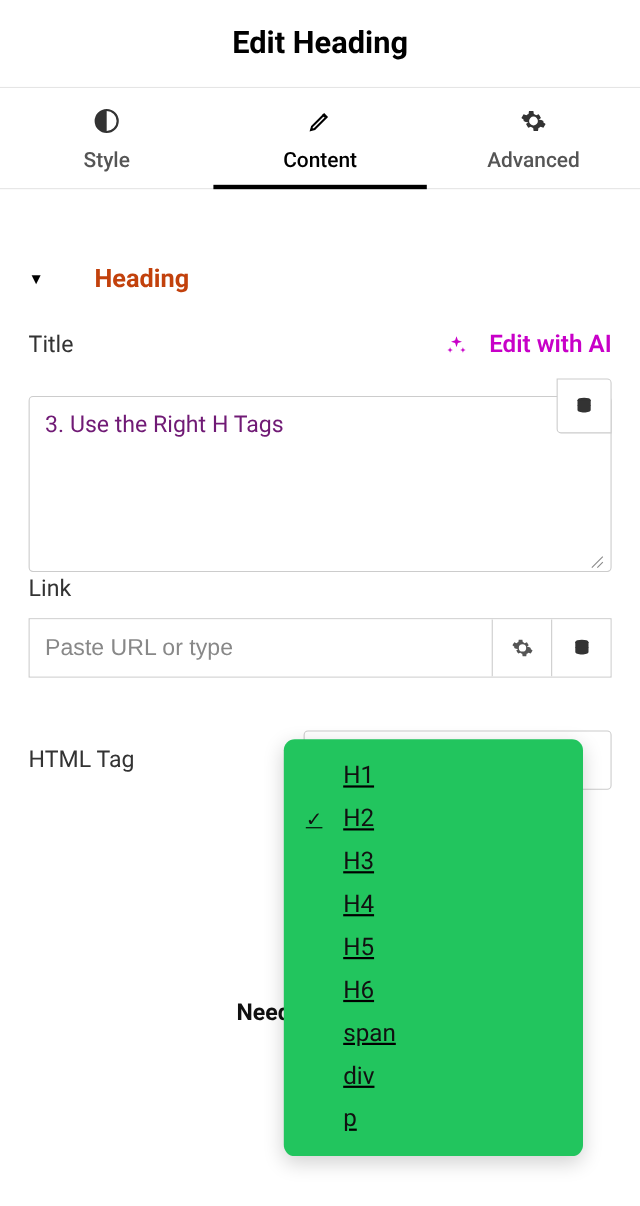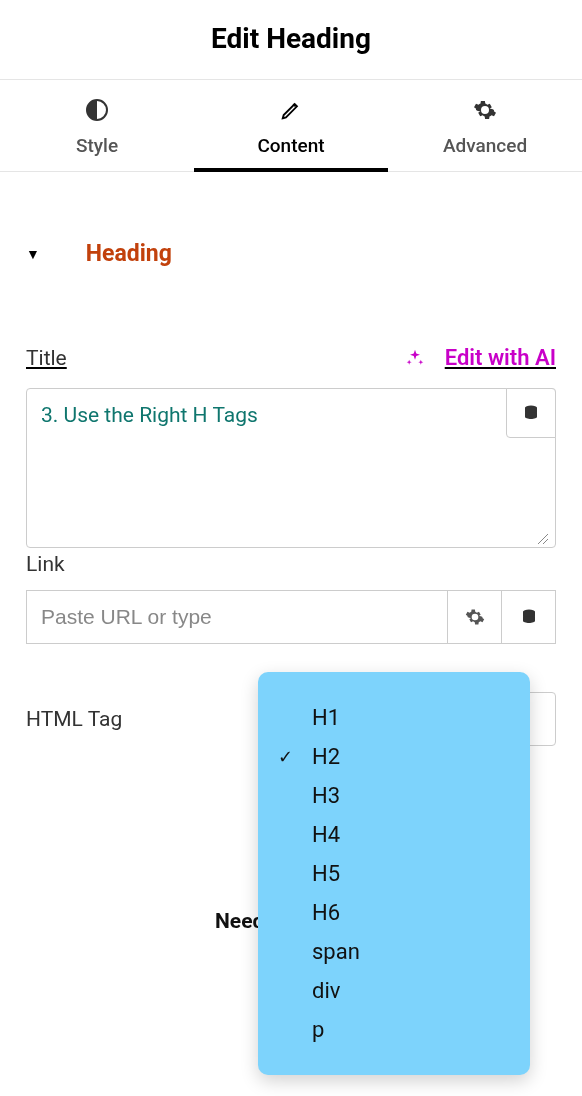--- a/index.html
+++ b/index.html
@@ -78,22 +78,21 @@
     .section-title {
       font-size: 23px;
       font-weight: 700;
       color: #c2410c;
       margin-left: 36px;
     }
     .field-row {
       display: flex;
       justify-content: space-between;
       align-items: center;
-      margin-top: 78px;
-      text-decoration: underline;
+      margin-top: 34px;
     }
     .field-label {
       font-size: 21px;
       color: #333;
     }
     .ai-link {
       display: flex;
       align-items: center;
       gap: 20px;
       color: #c800c8;
@@ -106,22 +105,23 @@
       margin-top: 18px;
     }
     .title-textarea {
       width: 100%;
       height: 160px;
       border: 1px solid #ccc;
       border-radius: 4px;
       padding: 14px 60px 14px 14px;
       font-size: 21px;
       font-family: inherit;
-      color: #0f766e;
+      color: #701a75;
       resize: none;
+      margin-top: 16px;
     }
     .textarea-corner {
       position: absolute;
       bottom: 6px;
       right: 6px;
       width: 14px;
       height: 14px;
       pointer-events: none;
     }
     .dynamic-btn-top {
@@ -182,25 +182,26 @@
       height: 54px;
       border: 1px solid #ccc;
       border-radius: 4px;
       background: #fff;
     }
     .dropdown {
       position: absolute;
       left: 258px;
       top: 672px;
       width: 272px;
-      background: #7dd3fc;
+      background: #22c55e;
       border-radius: 10px;
       box-shadow: 0 6px 18px rgba(0,0,0,0.18);
-      padding: 26px 0;
+      padding: 14px 0;
       z-index: 100;
+      text-decoration: underline;
     }
     .dropdown-item {
       display: flex;
       align-items: center;
       padding: 7px 20px 7px 20px;
       font-size: 22px;
       color: #111;
       cursor: pointer;
       gap: 12px;
     }

